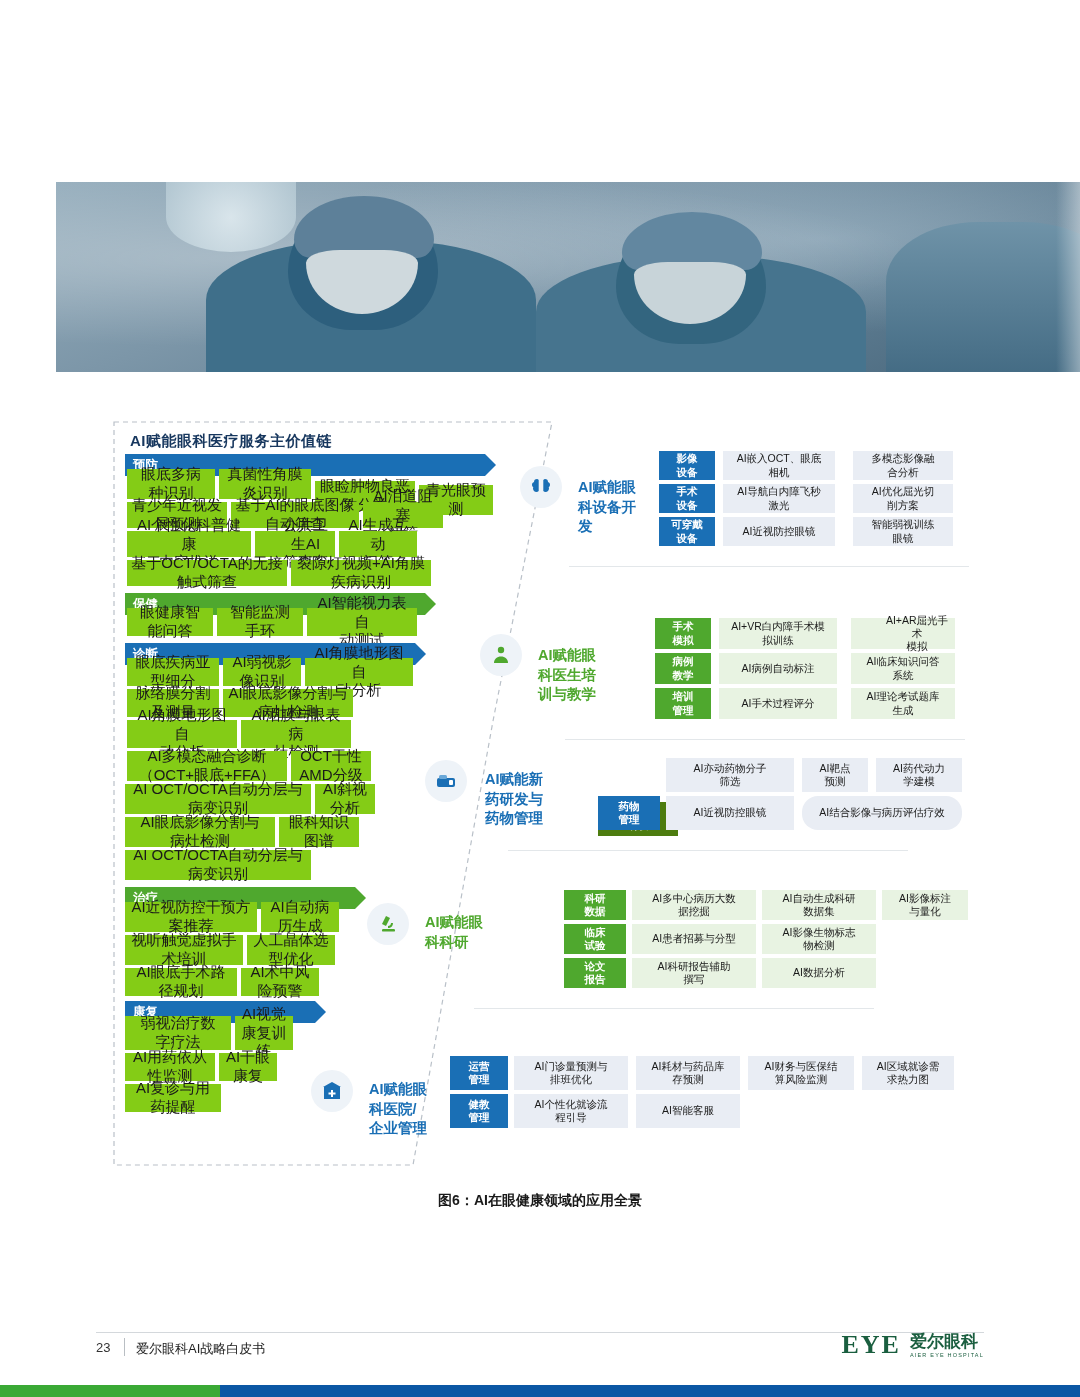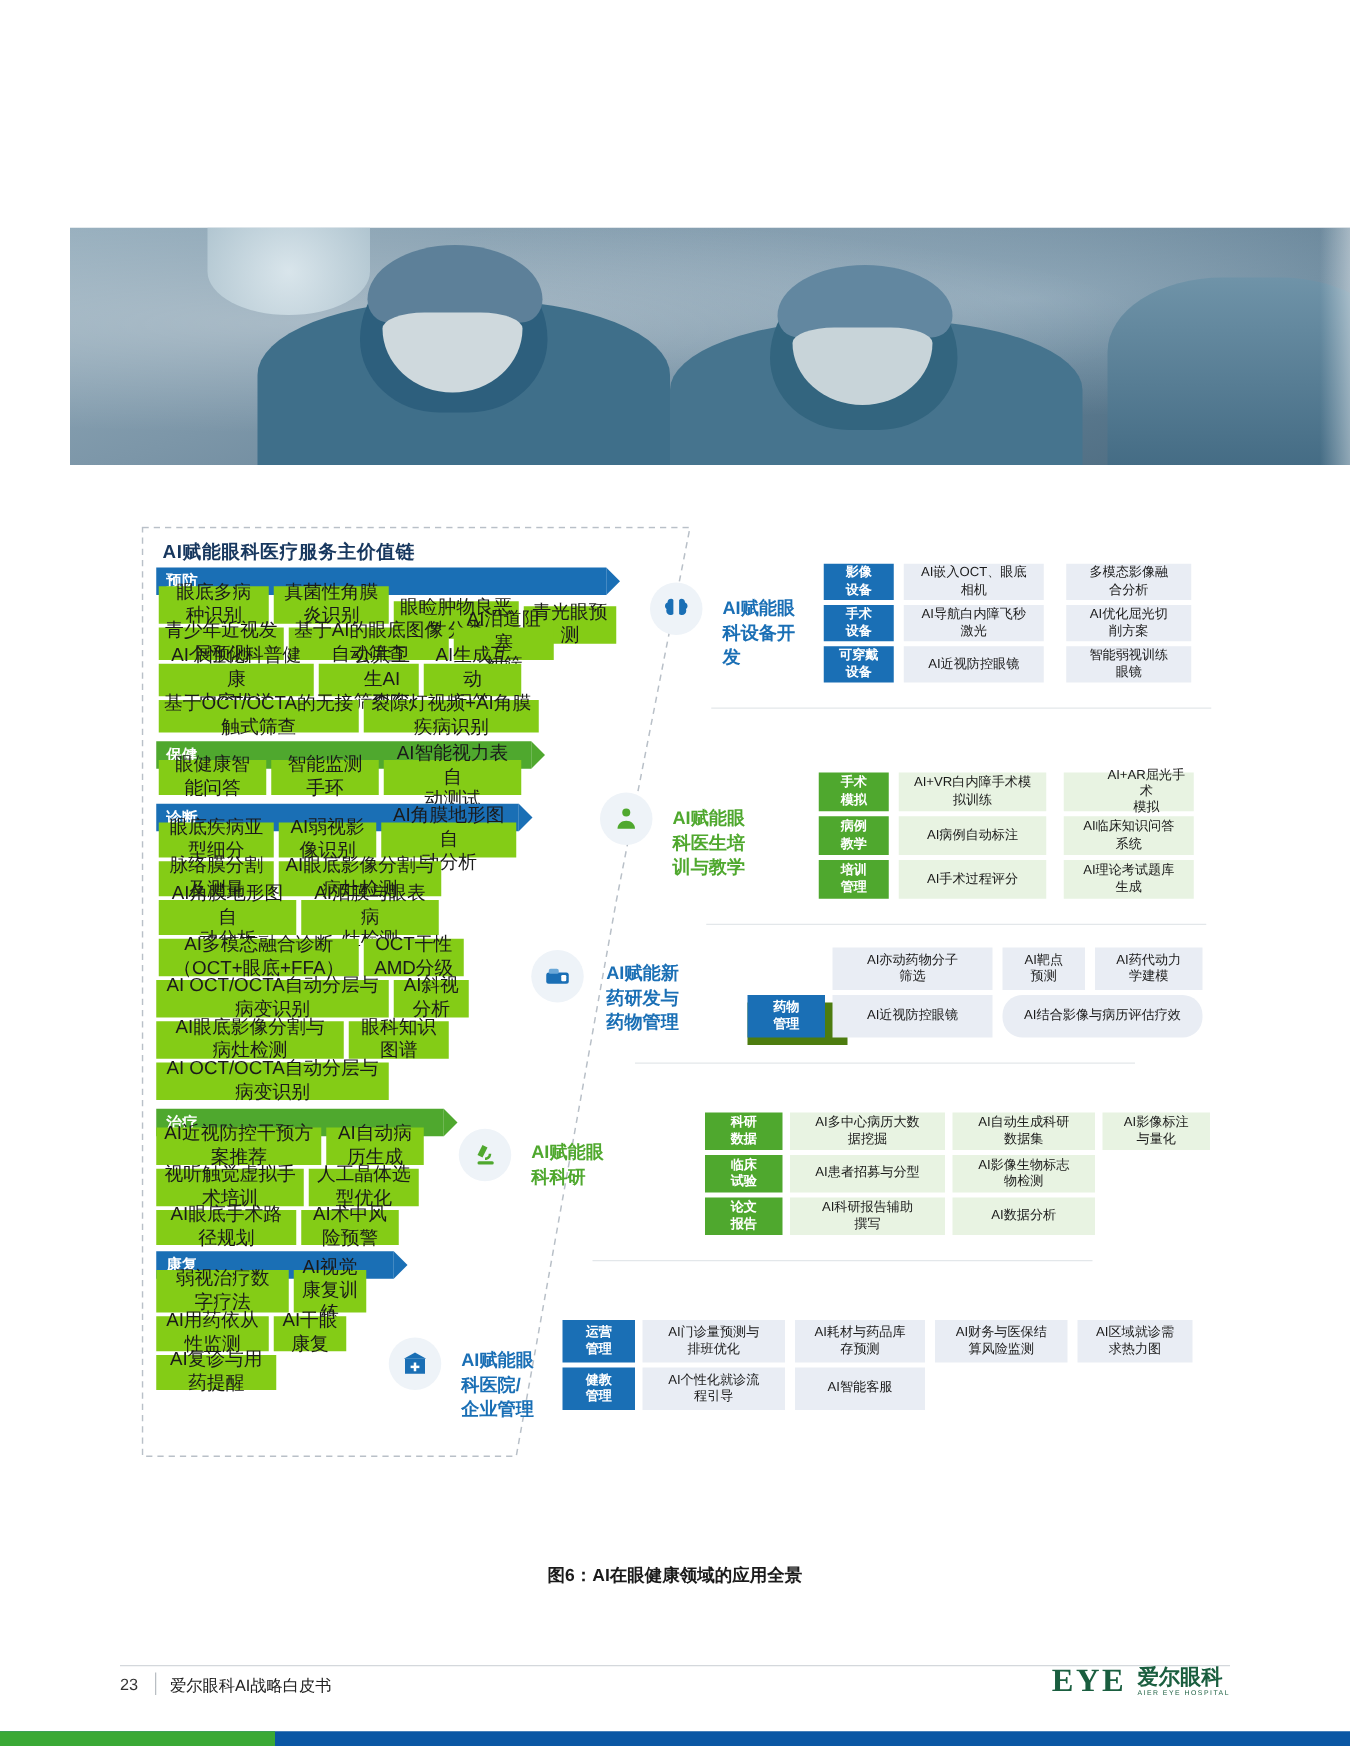--- a/index.html
+++ b/index.html
@@ -38,21 +38,21 @@
   .cell{background:#84cc16;color:#1a1a1a;font-size:15px;line-height:1.25;display:flex;align-items:center;justify-content:center;text-align:center;padding:2px 3px;box-sizing:border-box;}
 
   
   .sec-title{position:absolute;font-size:14.5px;font-weight:bold;line-height:1.35;}
   .icon-circ{position:absolute;width:42px;height:42px;border-radius:50%;background:#eef3f8;display:flex;align-items:center;justify-content:center;}
   .icon-circ svg{width:24px;height:24px;}
   .tag{font-size:10.5px;display:flex;align-items:center;justify-content:center;text-align:center;padding:3px 4px;box-sizing:border-box;line-height:1.25;color:#1a1a1a;}
   .tag.key{color:#fff;font-weight:bold;}
   .divider{position:absolute;height:1px;background:#e3e7ea;}
 
-  .caption{position:absolute;left:0;top:1252px;width:1080px;text-align:center;font-size:14px;color:#1a1a1a;font-weight:bold;}
+  .caption{position:absolute;left:0;top:1192px;width:1080px;text-align:center;font-size:14px;color:#1a1a1a;font-weight:bold;}
 
   
   .footer-line{position:absolute;left:96px;top:1332px;width:888px;height:1px;background:#d4d8dc;}
   .pg{position:absolute;left:96px;top:1340px;font-size:13px;color:#333;}
   .pg-sep{position:absolute;left:124px;top:1338px;width:1px;height:18px;background:#b9bec3;}
   .foot-text{position:absolute;left:136px;top:1340px;font-size:13px;color:#222;}
   .logo{position:absolute;right:96px;top:1330px;display:flex;align-items:center;gap:9px;}
   .logo-eye{font-family:"Liberation Serif",serif;font-size:26px;color:#1a5e3f;letter-spacing:2px;font-weight:bold;}
   .logo-cn{font-size:17px;color:#1a5e3f;font-weight:bold;line-height:1;}
   .logo-sub{font-size:5.5px;color:#1a5e3f;letter-spacing:1.2px;}

